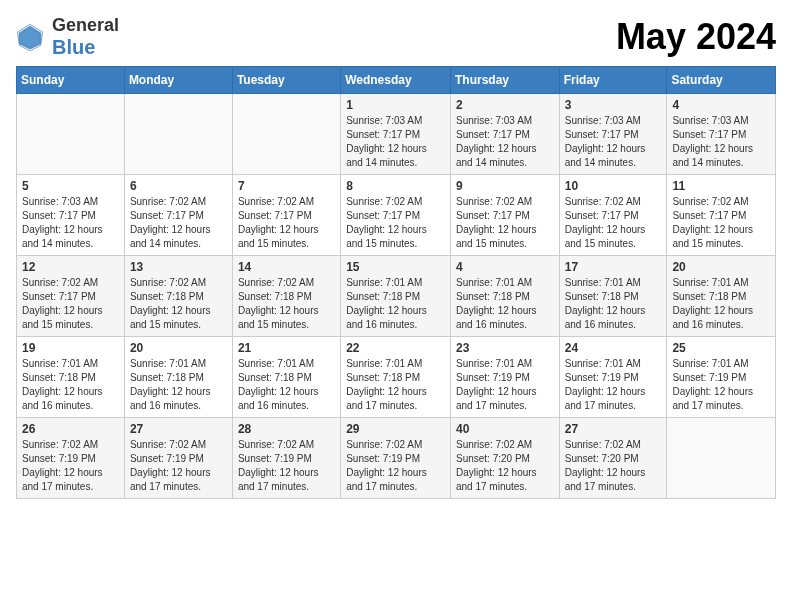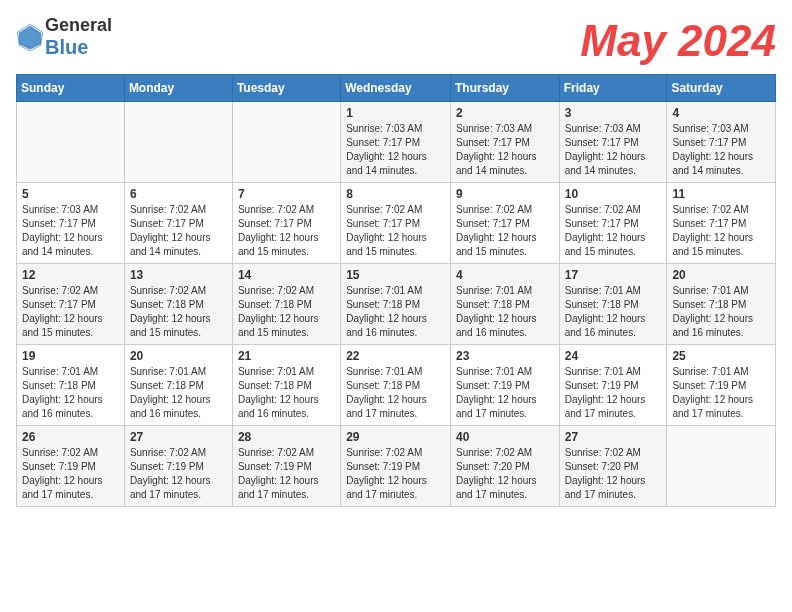--- a/index.html
+++ b/index.html
@@ -12,44 +12,43 @@
     }
     .header {
       display: flex;
       justify-content: space-between;
       align-items: flex-start;
       margin-bottom: 8px;
     }
     .logo {
       display: flex;
       align-items: center;
-      gap: 1px;
+      gap: 8px;
     }
     .logo-text-general {
       font-size: 18px;
       font-weight: bold;
       color: #333;
     }
     .logo-text-blue {
       font-size: 20px;
       font-weight: bold;
       color: #3a7ebf;
     }
     .logo-icon {
       width: 28px;
       height: 28px;
     }
     .title-block {
       text-align: right;
     }
     .month-title {
-      font-size: 44px;
-      font-weight: bold;
-      color: #ef4444;
-      font-style: italic;
+      font-size: 36px;
+      font-weight: bold;
+      color: #000000;
     }
     .location-title {
       font-size: 16px;
       color: #555;
     }
     table {
       width: 100%;
       border-collapse: collapse;
       font-size: 11px;
     }

